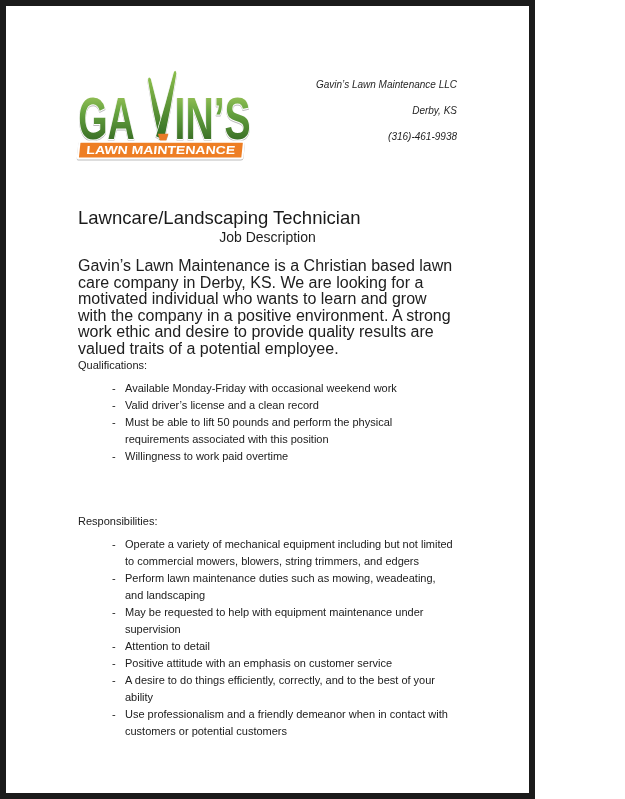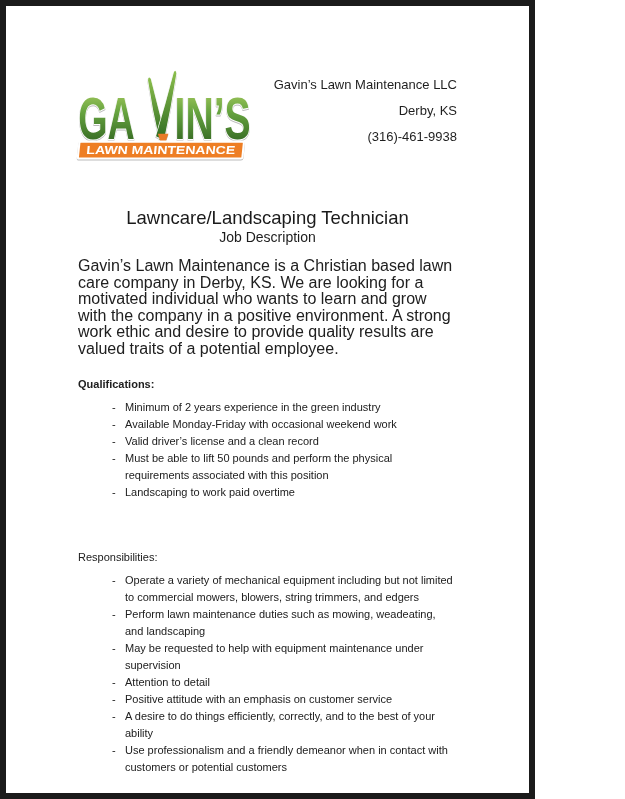--- a/index.html
+++ b/index.html
@@ -20,29 +20,29 @@
     display: flex;
     justify-content: space-between;
     align-items: flex-start;
     margin-top: 64px;
   }
   .logo-wrap { width: 178px; height: 92px; margin-left: -3px; }
   .logo-wrap svg { filter: drop-shadow(0.5px 1px 0.5px rgba(60,60,60,0.35)); }
 
   .contact {
     text-align: right;
-    font-size: 13px;
+    font-size: 10px;
     line-height: 26px;
     color: #1f1f1f;
     margin-top: 2px;
+    font-style: italic;
   }
 
   
   .doc-title {
-    text-align: center;
     font-size: 18.5px;
     font-weight: 400;
     color: #1a1a1a;
     margin-top: 45px;
     line-height: 22px;
   }
   .doc-subtitle {
     text-align: center;
     font-size: 14px;
     font-weight: 400;
@@ -57,21 +57,21 @@
     font-size: 16px;
     line-height: 16.5px;
     color: #202020;
   }
   .section-heading {
     font-size: 11px;
     font-weight: 400;
     color: #202020;
     line-height: 17px;
   }
-  .section-heading.first { margin-top: 19px; font-weight: bold; }
+  .section-heading.first { margin-top: 0; }
   .section-heading.second { margin-top: 48px; }
 
   ul.bullets {
     list-style: none;
     margin-top: 6px;
     padding-left: 34px;
     font-size: 11px;
     line-height: 17px;
     color: #202020;
   }
@@ -134,25 +134,24 @@
       </div>
     </div>
 
     <h1 class="doc-title">Lawncare/Landscaping Technician</h1>
     <h2 class="doc-subtitle">Job Description</h2>
 
     <p class="intro">Gavin’s Lawn Maintenance is a Christian based lawn care company in Derby, KS. We are looking for a motivated individual who wants to learn and grow with the company in a positive environment. A strong work ethic and desire to provide quality results are valued traits of a potential employee.</p>
 
     <h3 class="section-heading first">Qualifications:</h3>
     <ul class="bullets">
-      <li>Minimum of 2 years experience in the green industry</li>
       <li>Available Monday-Friday with occasional weekend work</li>
       <li>Valid driver’s license and a clean record</li>
       <li>Must be able to lift 50 pounds and perform the physical requirements associated with this position</li>
-      <li>Landscaping to work paid overtime</li>
+      <li>Willingness to work paid overtime</li>
     </ul>
 
     <h3 class="section-heading second">Responsibilities:</h3>
     <ul class="bullets">
       <li>Operate a variety of mechanical equipment including but not limited to commercial mowers, blowers, string trimmers, and edgers</li>
       <li>Perform lawn maintenance duties such as mowing, weadeating, and landscaping</li>
       <li>May be requested to help with equipment maintenance under supervision</li>
       <li>Attention to detail</li>
       <li>Positive attitude with an emphasis on customer service</li>
       <li>A desire to do things efficiently, correctly, and to the best of your ability</li>

